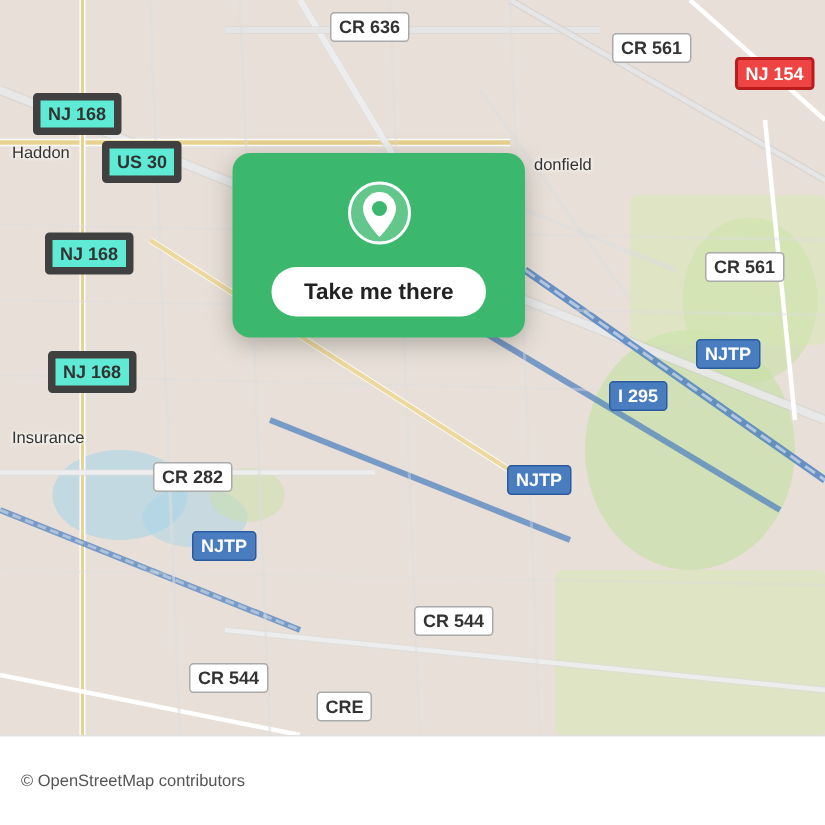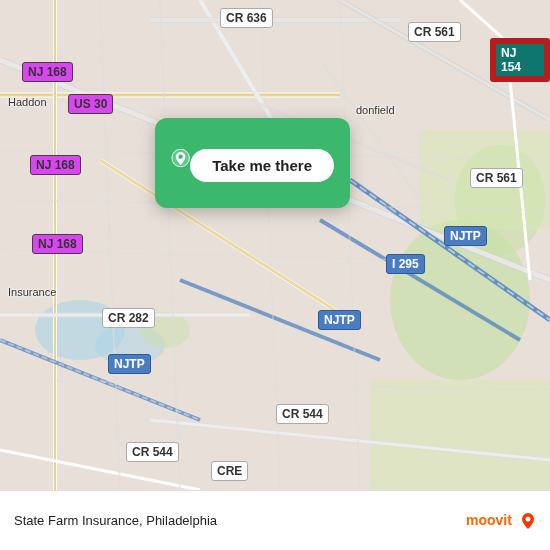--- a/index.html
+++ b/index.html
@@ -24,27 +24,27 @@
     
     #map-svg {
       position: absolute;
       top: 0; left: 0;
       width: 100%; height: 100%;
     }
 
     
     #popup-card {
       position: absolute;
-      top: 118px;
+      top: 102px;
       left: 155px;
       width: 195px;
       background: #3cb86e;
       border-radius: 12px;
       display: flex;
-      flex-direction: row;
+      flex-direction: column;
       align-items: center;
       padding: 18px 16px 14px;
       box-shadow: 0 4px 16px rgba(0,0,0,0.25);
       z-index: 10;
     }
 
     #popup-pin {
       width: 44px;
       height: 44px;
       margin-bottom: 14px;
@@ -92,38 +92,39 @@
     
     .road-badge {
       position: absolute;
       font-size: 12px;
       font-weight: bold;
       padding: 2px 5px;
       border-radius: 3px;
       z-index: 5;
     }
     .road-yellow {
-      background: #d946ef;
+      background: #5eead4;
       color: #333;
-      border: 1px solid #404040;
+      border: 5px solid #404040;
     }
     .road-green {
-      background: #0f766e;
+      background: #ef4444;
       color: white;
-      border: 6px solid #b91c1c;
+      border: 2px solid #b91c1c;
     }
     .road-white {
       background: white;
       color: #333;
       border: 1px solid #aaa;
     }
     .road-blue {
       background: #4a7dbf;
       color: white;
       border: 1px solid #2a5a9f;
+      margin-left: 20px;
     }
 
     .place-label {
       position: absolute;
       font-size: 11px;
       color: #333;
       font-weight: 500;
       z-index: 5;
       text-shadow: 0 0 3px white, 0 0 3px white;
     }
@@ -228,25 +229,16 @@
       <circle cx="22" cy="22" r="20" fill="rgba(255,255,255,0.2)" stroke="white" stroke-width="2"></circle>
       <path d="M22 8 C16 8 11 13 11 19 C11 27 22 38 22 38 C22 38 33 27 33 19 C33 13 28 8 22 8 Z" fill="white"></path>
       <circle cx="22" cy="19" r="5" fill="#3cb86e"></circle>
     </svg>
     <button id="take-me-there-btn">Take me there</button>
   </div>
 </div>
 
 <div id="bottom-bar">
   <div style="display:flex;align-items:center;flex:1">
-    <span style="font-size:13px;color:#222;font-weight:500">State Farm Insurance, Philadelphia</span>
+    <span id="copyright-text" style="font-size:11px;color:#555;margin-right:8px">© OpenStreetMap contributors</span>
   </div>
 
-  <div id="moovit-logo">
-    <svg width="72" height="28" viewBox="0 0 72 28" xmlns="http://www.w3.org/2000/svg">
-
-      <text x="2" y="18" font-family="Arial" font-size="14" font-weight="bold" fill="#ff6600">moovit</text>
-
-      <path d="M64 6 C61 6 58 9 58 12 C58 16 64 22 64 22 C64 22 70 16 70 12 C70 9 67 6 64 6 Z" fill="#ff3300"></path>
-      <circle cx="64" cy="12" r="2.5" fill="white"></circle>
-    </svg>
-  </div>
 </div>
 
 </body></html>

